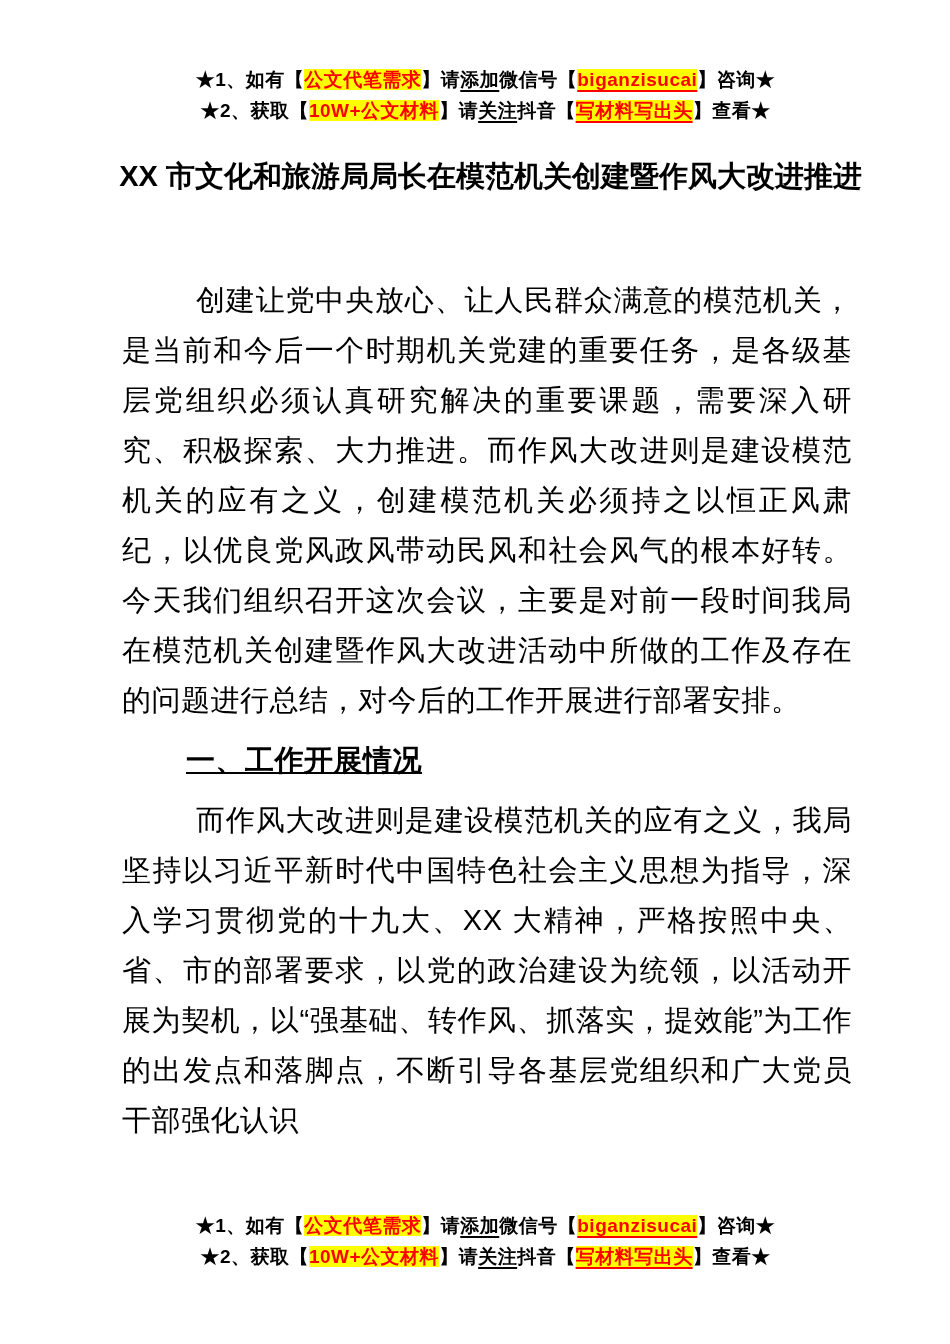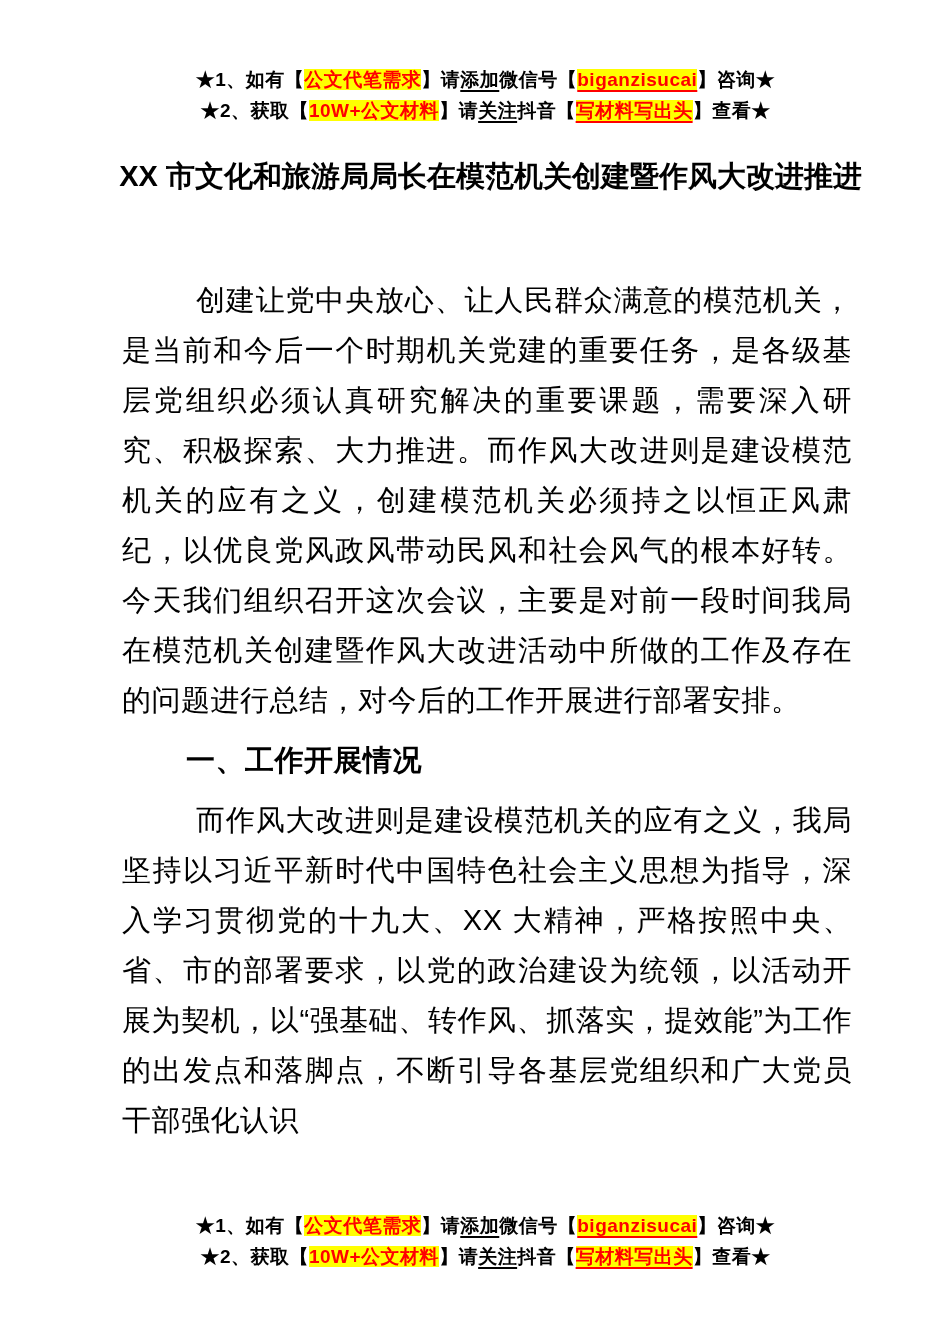--- a/index.html
+++ b/index.html
@@ -68,20 +68,21 @@
   .doc-body p {
     margin: 10px;
     text-indent: 74px;
   }
   .doc-body h2 {
     margin: 0;
     font-size: 29px;
     font-weight: 700;
     line-height: 50px;
     text-indent: 74px;
+    text-decoration: underline;
   }
 </style>
 </head>
 <body>
 
 <div class="page">
 
   <div class="promo promo-header">
     <div>
       <span>★1、如有【</span><span class="hl">公文代笔需求</span><span>】请</span><span class="u">添加</span><span>微信号【</span><span class="hl u">biganzisucai</span><span>】咨询★</span>

